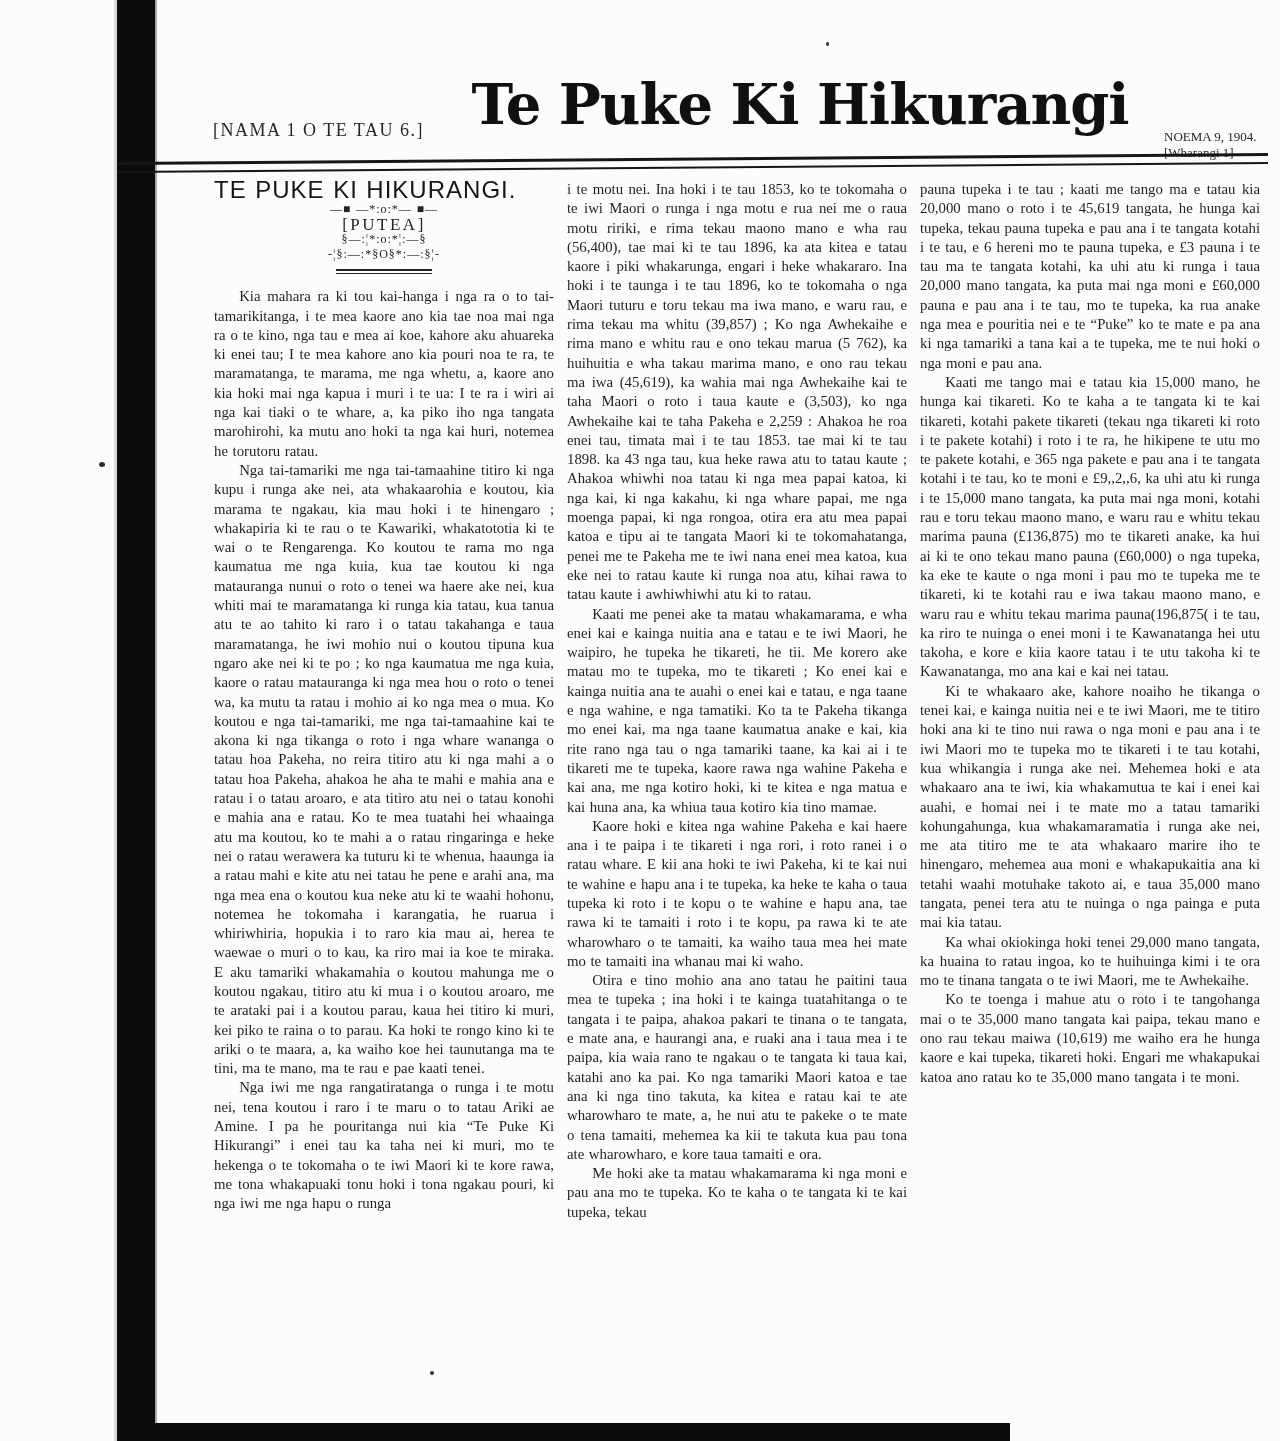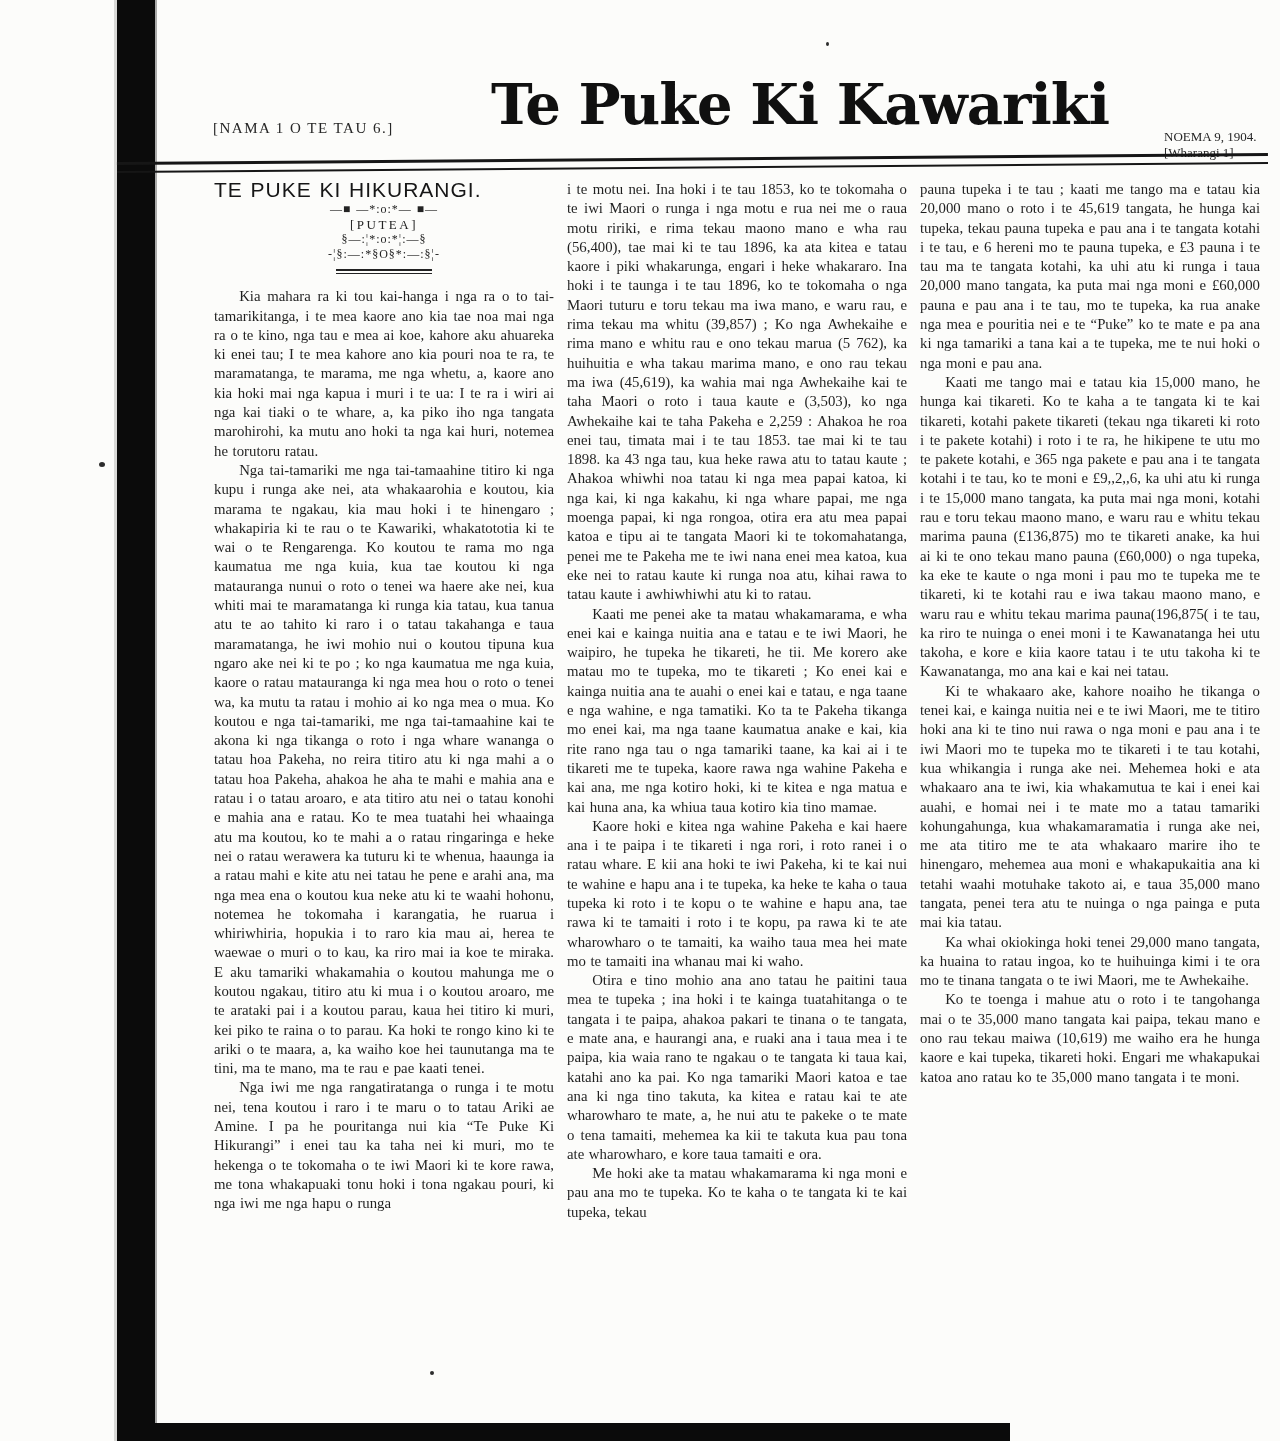--- a/index.html
+++ b/index.html
@@ -7,58 +7,58 @@
         font-family:"Liberation Serif",serif;}
   
   .scan-strip{position:absolute;left:117px;top:0;width:38px;height:1441px;background:#0b0b0b;
               box-shadow:2px 0 0 rgba(20,20,20,.35), -3px 0 0 rgba(20,20,20,.15);}
   .scan-bottom{position:absolute;left:117px;top:1423px;width:893px;height:18px;background:#0b0b0b;}
   .speck{position:absolute;background:#2c2c2c;border-radius:50%;}
   .speck.s1{left:826px;top:42px;width:3px;height:4px;}
   .speck.s2{left:99px;top:462px;width:6px;height:5px;}
   .speck.s3{left:430px;top:1371px;width:4px;height:4px;}
   
-  .masthead-issue{position:absolute;left:213px;top:121px;font-size:15px;line-height:1;
+  .masthead-issue{position:absolute;left:213px;top:121px;font-size:18px;line-height:1;
                   letter-spacing:1.5px;color:#262626;}
   .masthead-title{position:absolute;left:440px;top:76px;width:720px;text-align:center;
                   font-family:"DejaVu Serif",serif;font-weight:bold;font-size:56px;
                   letter-spacing:-1px;color:#101010;margin:0;line-height:1;}
   .masthead-date{position:absolute;left:1128px;top:129px;width:142px;font-size:13px;
                  line-height:1.25;color:#262626;margin-left:36px;}
   .masthead-rule{position:absolute;left:117px;top:162px;width:1151px;height:6px;
                  border-top:3px solid #161616;border-bottom:2px solid #161616;
                  transform:rotate(-0.45deg);transform-origin:left center;}
   
   .columns{position:absolute;left:214px;top:180px;width:1046px;display:flex;gap:13px;}
   .col{flex:0 0 340px;height:1175px;overflow:hidden;font-size:14.8px;line-height:19.3px;
        text-align:justify;color:#1f1f1f;word-spacing:0.06em;}
   .col-head{text-align:center;margin-bottom:13px;}
   .col-head h2{margin:0 0 3px;font-family:"Liberation Sans",sans-serif;font-weight:normal;
-               font-size:21px;letter-spacing:1px;color:#161616;text-align:left;white-space:nowrap;}
+               font-size:24px;letter-spacing:1px;color:#161616;text-align:left;white-space:nowrap;}
   .orn{font-size:12px;line-height:15px;letter-spacing:1px;color:#232323;}
-  .orn.putea{font-size:13px;letter-spacing:2.5px;}
+  .orn.putea{font-size:17px;letter-spacing:2.5px;}
   .orn-rule{width:96px;border-top:2px solid #232323;border-bottom:1px solid #232323;
             height:2px;margin:7px auto 0;}
   p{margin:0;text-indent:1.7em;}
   p.cont{text-indent:0;}
 </style>
 </head>
 <body>
 
 <div class="page">
 
   <div class="scan-strip"></div>
   <div class="scan-bottom"></div>
   <div class="speck s1"></div>
   <div class="speck s2"></div>
   <div class="speck s3"></div>
 
   <header>
     <div class="masthead-issue">[NAMA 1  O TE  TAU  6.]</div>
-    <h1 class="masthead-title">Te Puke Ki Kawariki</h1>
+    <h1 class="masthead-title">Te Puke Ki Hikurangi</h1>
     <div class="masthead-date">NOEMA 9, 1904. [Wharangi 1]</div>
   </header>
   <div class="masthead-rule"></div>
 
   <main class="columns">
 
     <section class="col">
       <div class="col-head">
         <h2>TE PUKE KI HIKURANGI.</h2>
         <div class="orn">—■ —*:o:*— ■—</div>

